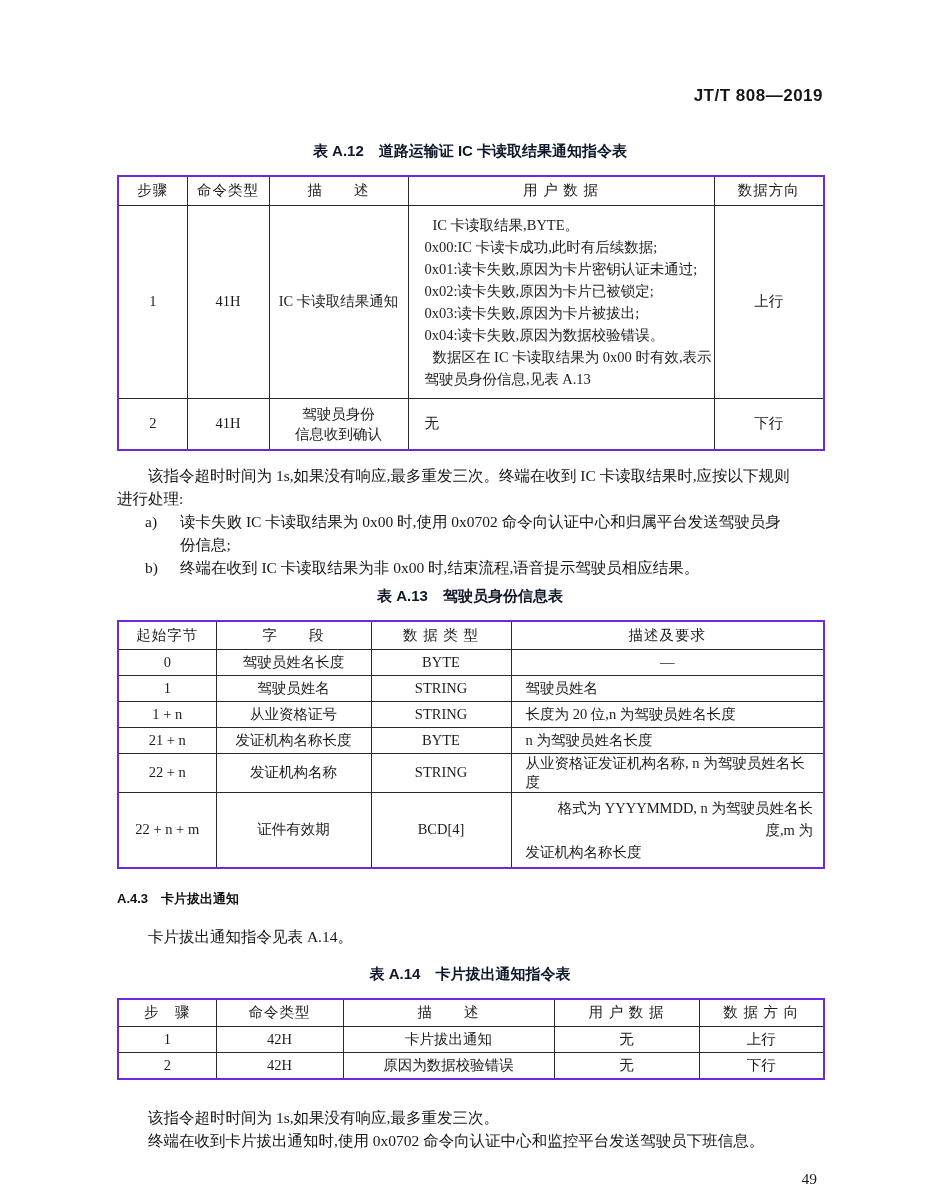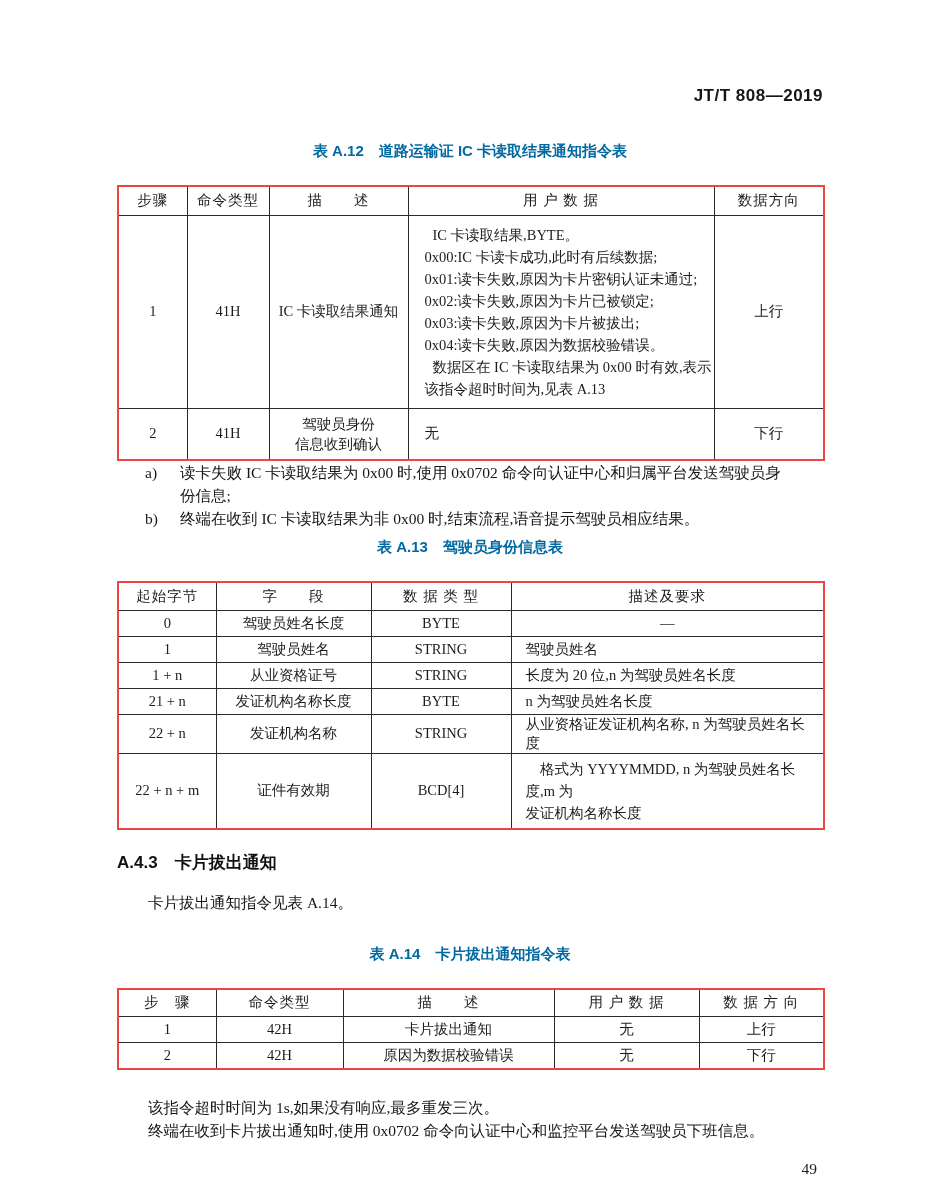--- a/index.html
+++ b/index.html
@@ -13,29 +13,29 @@
   .content { position:relative; width:706px; margin-left:117px; }
 
   .doc-number {
     padding-top:86px; text-align:right;
     font-family:"Liberation Sans","DejaVu Sans",sans-serif;
     font-weight:600; font-size:17px; letter-spacing:0.5px; color:#161616;
   }
 
   .table-title {
     text-align:center; font-family:"Liberation Sans","DejaVu Sans",sans-serif;
-    font-weight:bold; font-size:15px; color:#0369a1;
+    font-weight:bold; font-size:15px; color:#0f172a;
   }
   .title-a12 { margin-top:36px; }
   .title-a13 { margin-top:8px; }
-  .title-a14 { margin-top:31px; }
+  .title-a14 { margin-top:17px; }
 
   table.tbl {
     width:706px; border-collapse:collapse; table-layout:fixed;
-    border:2px solid #ef4444; margin-top:24px;
+    border:2px solid #6d28d9; margin-top:14px;
   }
   .tbl th, .tbl td {
     border:1px solid #2a2a2a; font-weight:normal;
     font-size:14.5px; text-align:center; vertical-align:middle;
     color:#1c1c1c; overflow:hidden;
   }
   .tbl th { letter-spacing:1px; }
 
   .t12 tr.hrow  { height:29px; }
   .t12 tr.row1  { height:186px; }
@@ -45,35 +45,35 @@
   .t13 tr.lastrow { height:52px; }
   .t14 tr       { height:26px; }
   .t14 tr.hrow  { height:28px; }
 
   td.cell-left { text-align:left; padding-left:16px; }
   td.userdata  { text-align:left; padding:8px 10px 8px 16px; line-height:22px; }
   .userdata .line { white-space:nowrap; }
   .userdata .indent1 { text-indent:0.55em; }
   td.desc-left { text-align:left; padding-left:14px; padding-right:8px; }
   td.desc-wrap { text-align:left; padding:4px 10px 4px 14px; line-height:22px; }
-  .desc-wrap .indent1 { text-indent:1em; }
+  .desc-wrap .indent1 { text-indent:1em;text-align:right; }
   .two-line { line-height:20px; }
 
   .para { font-size:15.5px; line-height:23px; color:#161616; }
   .para-a12 { margin-top:13px; }
   .para .indent2 { text-indent:2em; }
 
   .list { margin-top:0; }
   .list-item { position:relative; padding-left:63px; font-size:15.5px; line-height:23px; color:#161616; }
   .list-item .marker { position:absolute; left:28px; top:0; }
 
   .sec-heading {
     margin-top:21px;
     font-family:"Liberation Sans","DejaVu Sans",sans-serif;
-    font-weight:bold; font-size:17px; color:#111;
+    font-weight:bold; font-size:13px; color:#111;
   }
   .para-a43 { margin-top:17px; }
   .para-a14-1 { margin-top:26px; }
   .page-num { margin-top:18px; text-align:right; padding-right:6px; font-size:15.5px; }
 </style>
 </head>
 <body>
 
 <div class="page">
   <div class="content">
@@ -103,37 +103,41 @@
         <td>41H</td>
         <td>IC 卡读取结果通知</td>
         <td class="userdata">
           <div class="line indent1">IC 卡读取结果,BYTE。</div>
           <div class="line">0x00:IC 卡读卡成功,此时有后续数据;</div>
           <div class="line">0x01:读卡失败,原因为卡片密钥认证未通过;</div>
           <div class="line">0x02:读卡失败,原因为卡片已被锁定;</div>
           <div class="line">0x03:读卡失败,原因为卡片被拔出;</div>
           <div class="line">0x04:读卡失败,原因为数据校验错误。</div>
           <div class="line indent1">数据区在 IC 卡读取结果为 0x00 时有效,表示</div>
-          <div class="line">该指令超时时间为,见表 A.13</div>
+          <div class="line">驾驶员身份信息,见表 A.13</div>
         </td>
         <td>上行</td>
       </tr>
       <tr class="row2">
         <td>2</td>
         <td>41H</td>
         <td>
           <div class="two-line">驾驶员身份</div>
           <div class="two-line">信息收到确认</div>
         </td>
         <td class="cell-left">无</td>
         <td>下行</td>
       </tr>
     </tbody>
       </table>
 
+    <div class="para para-a12">
+      <div class="indent2">该指令超时时间为 1s,如果没有响应,最多重发三次。终端在收到 IC 卡读取结果时,应按以下规则</div>
+      <div>进行处理:</div>
+    </div>
 
     <div class="list">
       <div class="list-item">
         <span class="marker">a)</span>
         <div>读卡失败 IC 卡读取结果为 0x00 时,使用 0x0702 命令向认证中心和归属平台发送驾驶员身</div>
         <div>份信息;</div>
       </div>
       <div class="list-item">
         <span class="marker">b)</span>
         <div>终端在收到 IC 卡读取结果为非 0x00 时,结束流程,语音提示驾驶员相应结果。</div>

